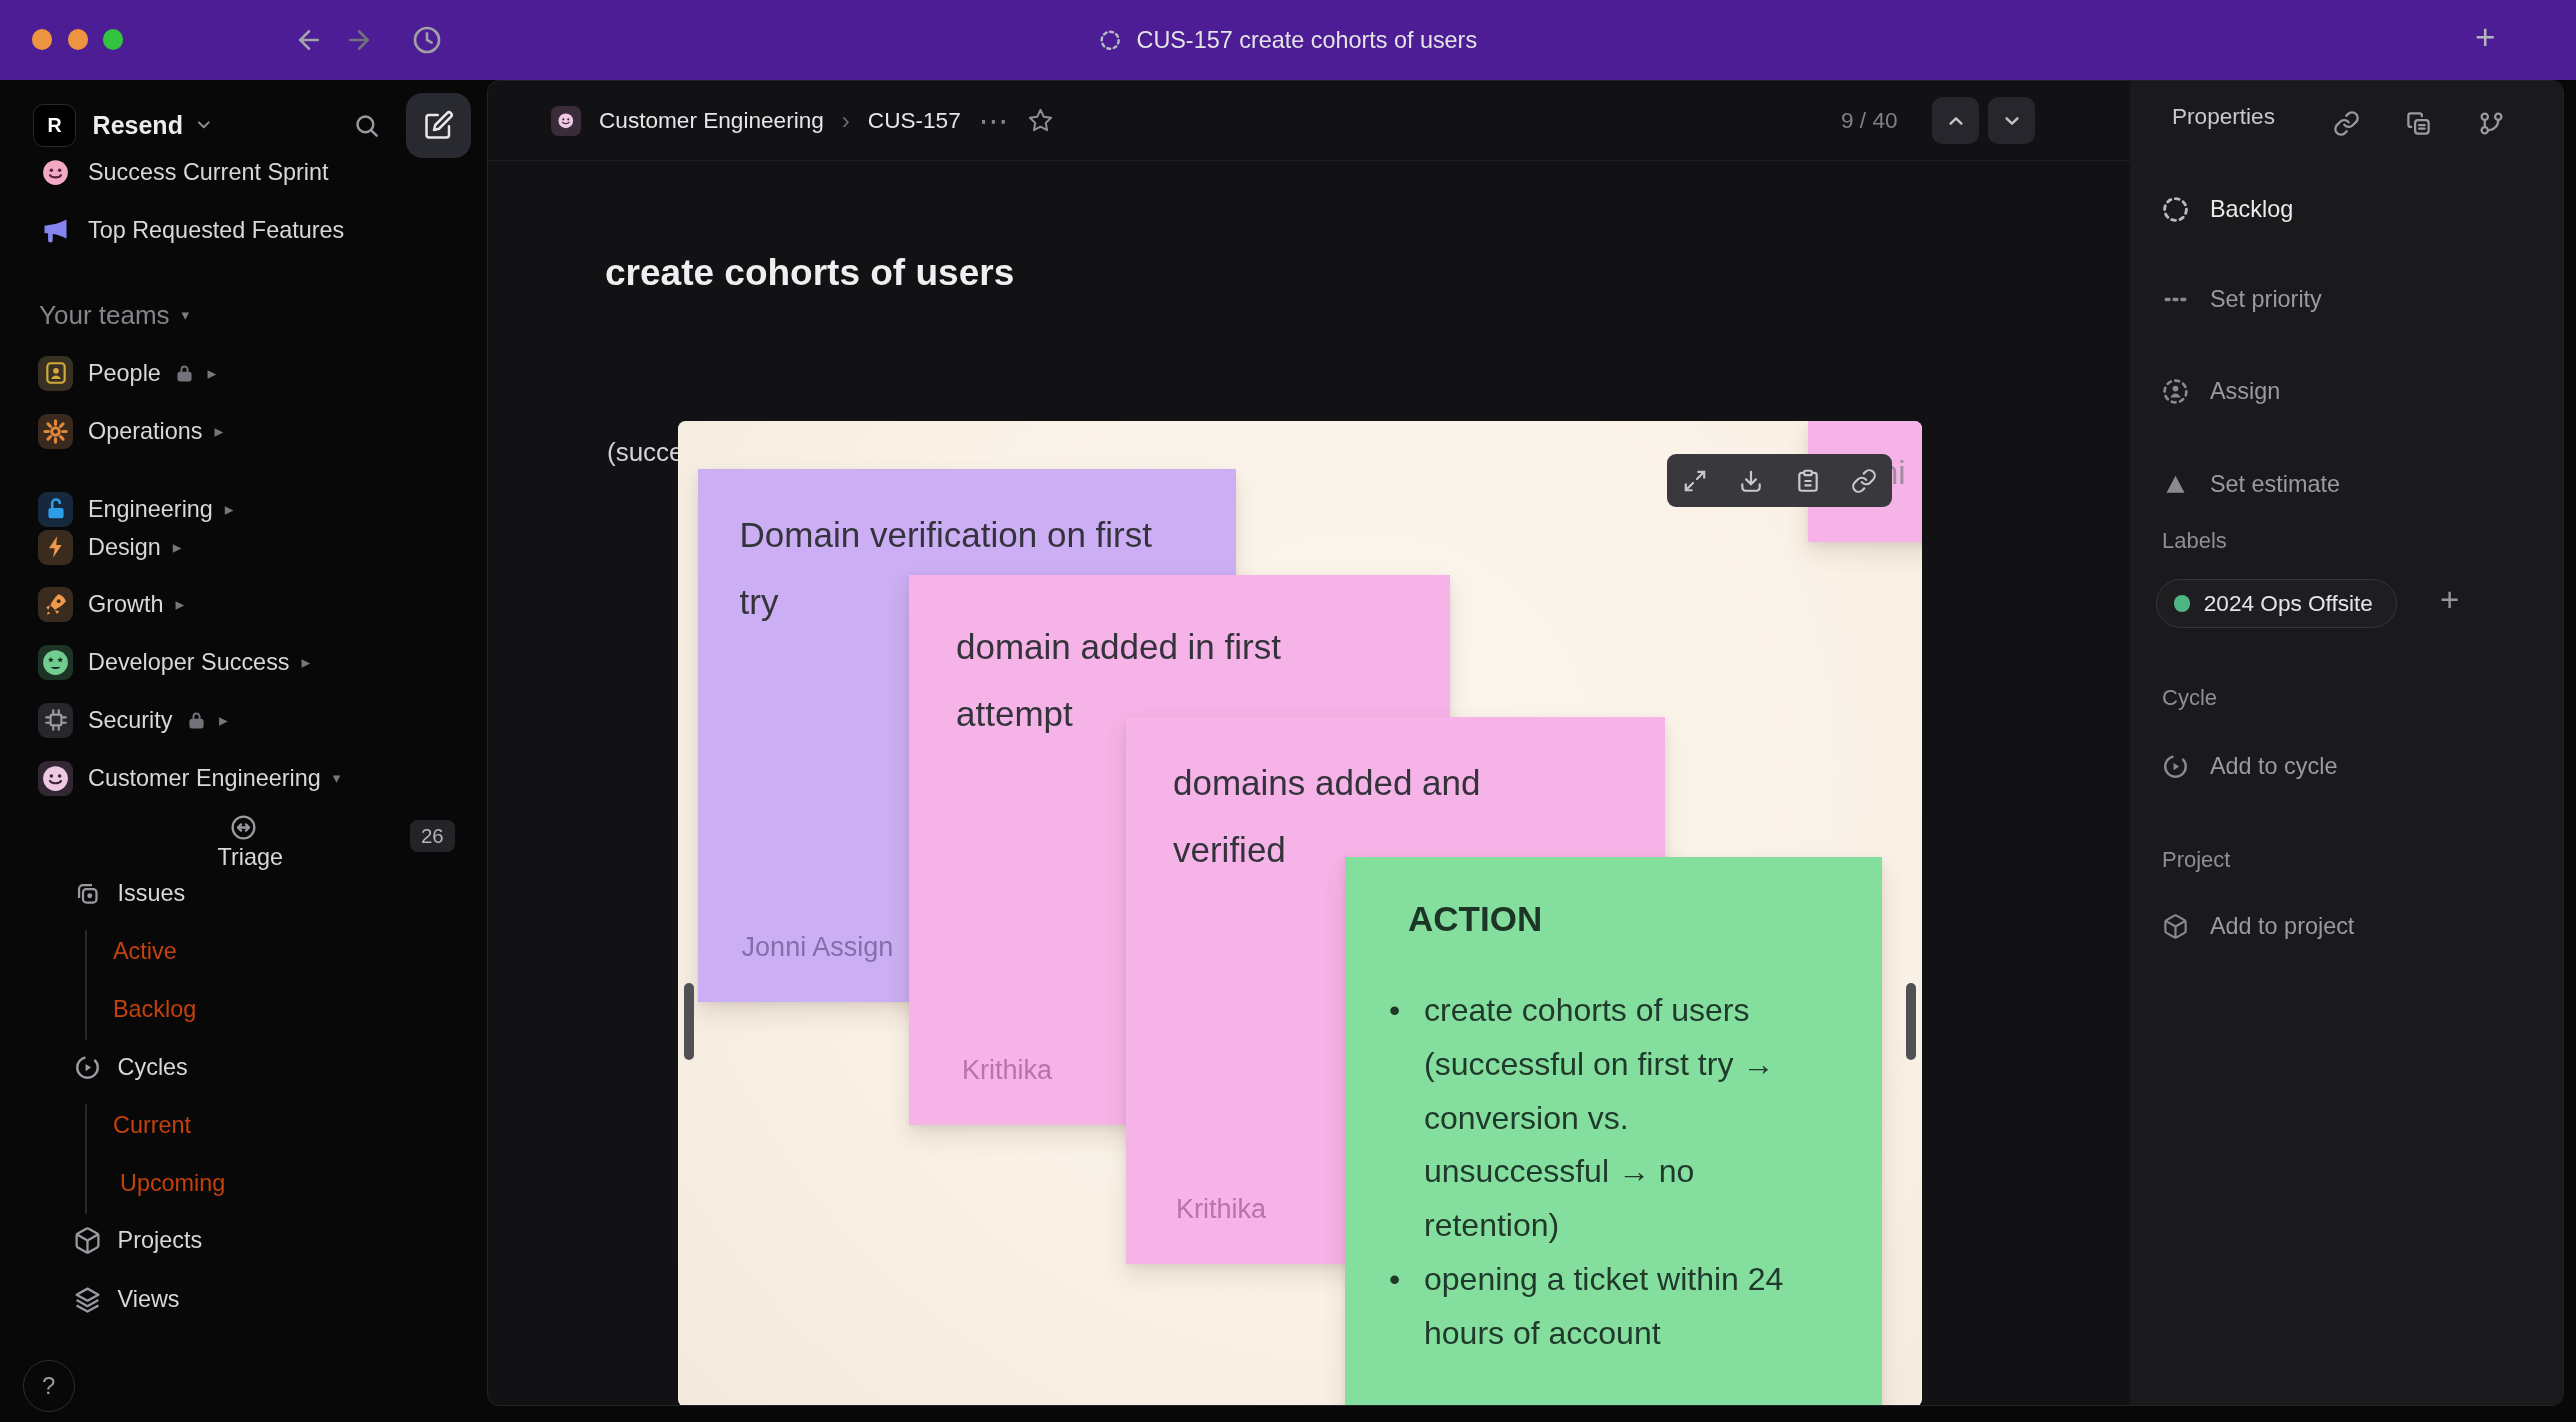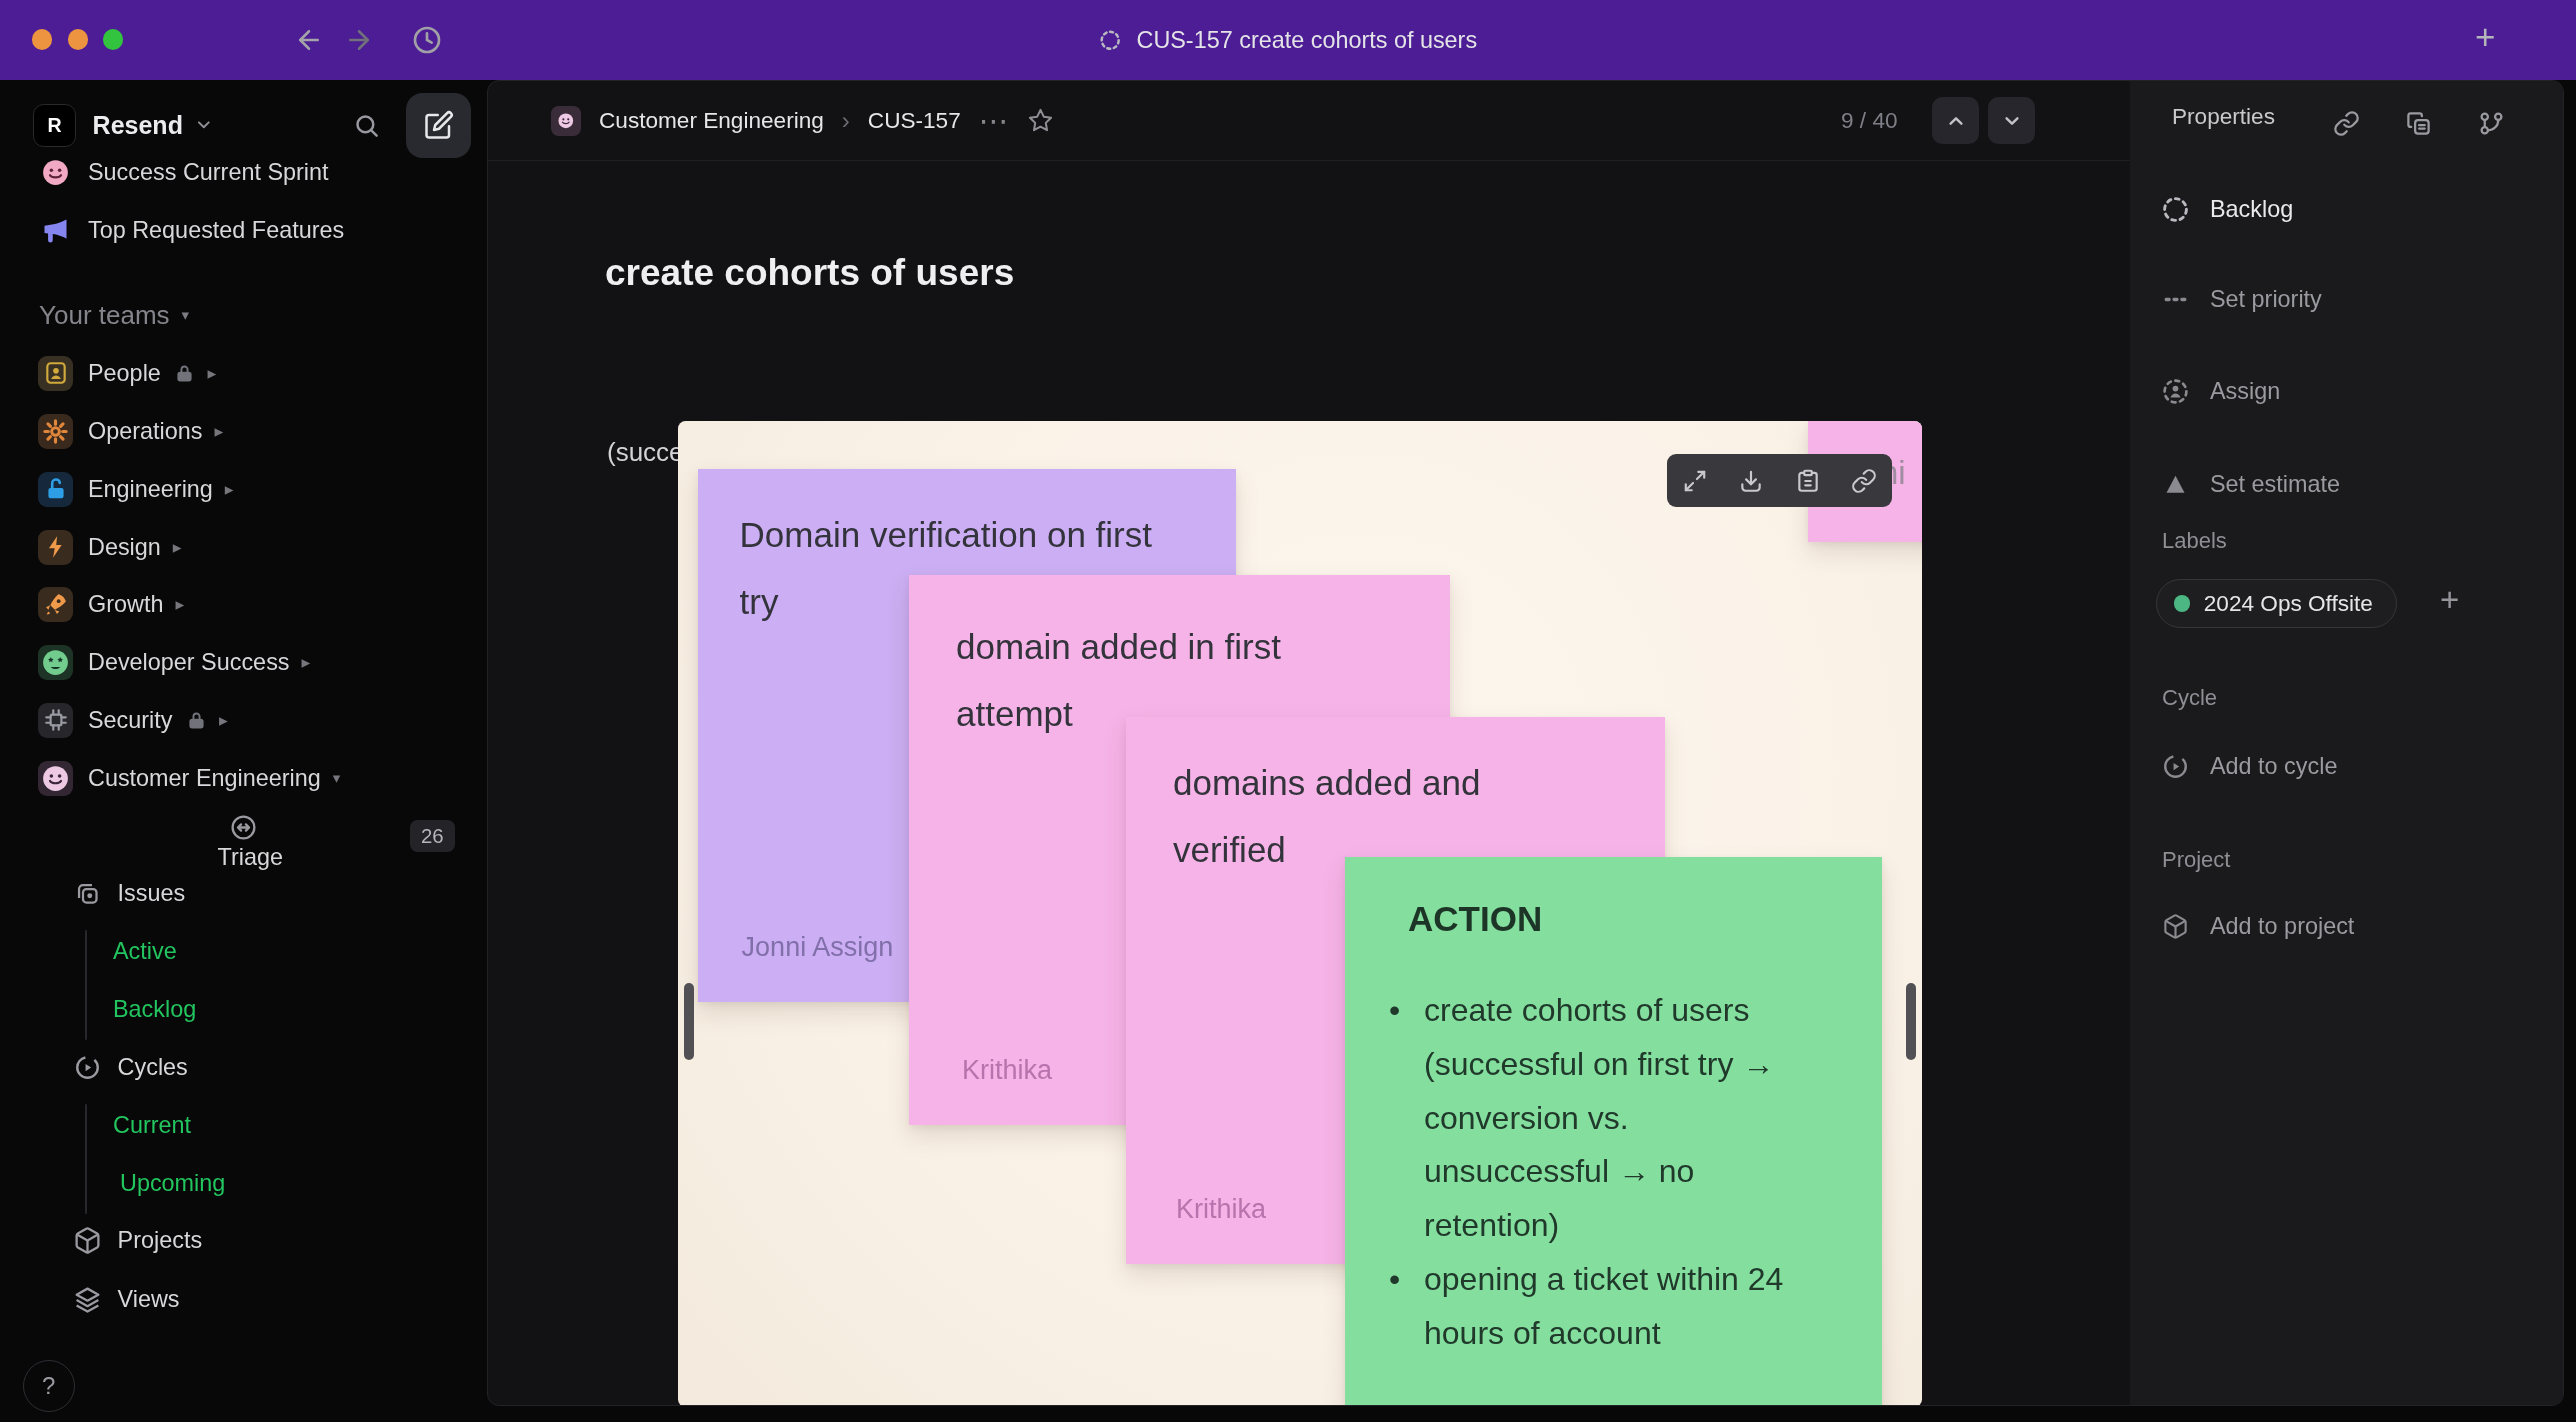--- a/index.html
+++ b/index.html
@@ -22,21 +22,21 @@
   .sidebar{position:absolute;left:0;top:80px;width:487px;height:1342px;background:#080809;}
   .side-row{position:absolute;left:0;width:487px;height:50px;display:flex;align-items:center;}
   .ws-row{position:absolute;left:33px;top:10.6px;width:438px;height:69px;display:flex;align-items:center;}
   .ws-logo{width:41px;height:41px;border-radius:10.6px;background:#000;border:0.8px solid #2a2a2e;
            display:flex;align-items:center;justify-content:center;font-size:19.6px;font-weight:bold;color:#fff;}
   .ws-name{margin-left:16.6px;font-size:25px;font-weight:600;color:#ececef;}
   .ws-caret{margin-left:10.6px;}
   .ws-spacer{flex:1;}
   .icon-box{width:35px;height:35px;border-radius:9px;display:flex;align-items:center;justify-content:center;flex:none;}
   .row-label{font-size:23.4px;color:#d8d8db;margin-left:15px;white-space:nowrap;}
-  .row-label.dim{color:#22c55e;text-align:center;}
+  .row-label.dim{color:#c2410c;text-align:center;}
   .teams-header{font-size:26px;color:#84848b;}
   .lock-m{margin-left:13.6px;}
   .caret-ch{font-size:17.4px;color:#76767c;margin-left:12px;}
   .badge{position:absolute;right:32px;top:50%;transform:translateY(-50%);
          background:#232328;border-radius:7.5px;padding:4.5px 11.3px;font-size:20.4px;color:#b5b5bb;}
   .vline{position:absolute;left:85px;width:1.5px;background:#28282c;border-radius:1.5px;}
   .help-btn{position:absolute;left:22.6px;top:1360px;width:50px;height:50px;border-radius:50%;
             border:1.5px solid #2e2e33;color:#9a9aa0;font-size:24px;display:flex;align-items:center;justify-content:center;}
   .compose-btn{width:65px;height:65px;border-radius:16.6px;background:#282a30;display:flex;align-items:center;justify-content:center;}
 
@@ -212,21 +212,21 @@
             <line x1="16.5" y1="16.5" x2="18.7" y2="18.7"></line>
             <line x1="5.3" y1="18.7" x2="7.5" y2="16.5"></line>
             <line x1="16.5" y1="7.5" x2="18.7" y2="5.3"></line>
           </g>
         </svg>
     </span>
     <span class="row-label">Operations</span>
     <span class="caret-ch">▸</span>
   </div>
 
-  <div class="side-row" style="top:384px;">
+  <div class="side-row" style="top:404px;">
     <div style="width:38px;"></div>
     <span class="icon-box" style="background:#16293c;">
       <svg width="26" height="26" viewBox="0 0 24 24">
           <rect x="5" y="11" width="14" height="9.5" rx="2" fill="#2e9fe6"></rect>
           <path d="M8.5 11V7a3.5 3.5 0 0 1 7-.6" fill="none" stroke="#2e9fe6" stroke-width="2.4" stroke-linecap="round"></path>
         </svg>
     </span>
     <span class="row-label">Engineering</span>
     <span class="caret-ch">▸</span>
   </div>

